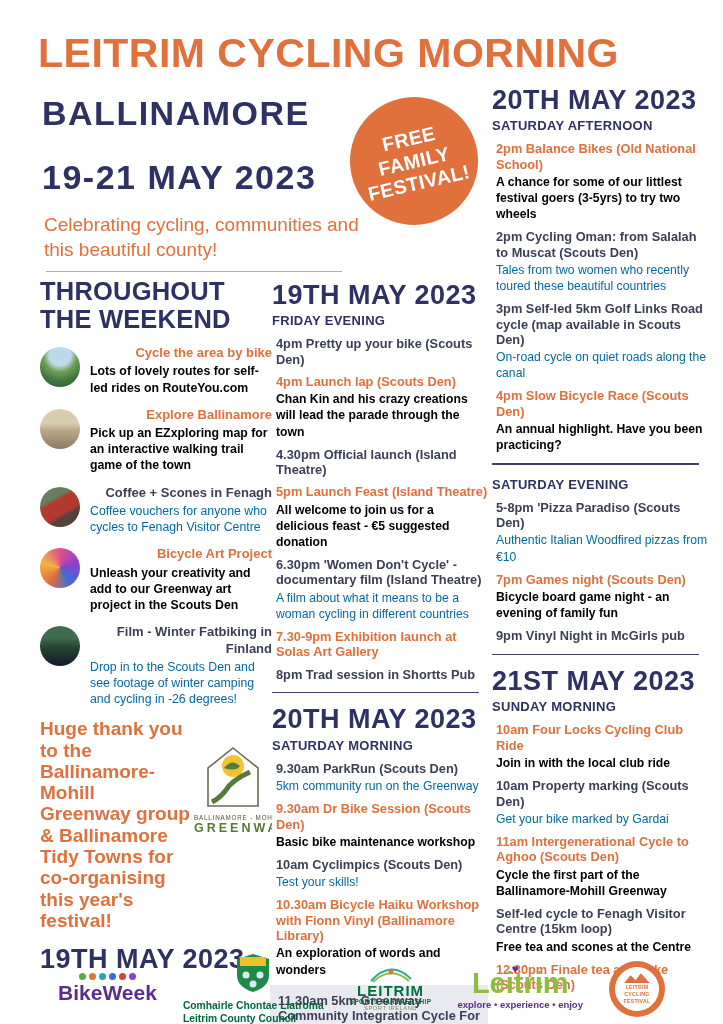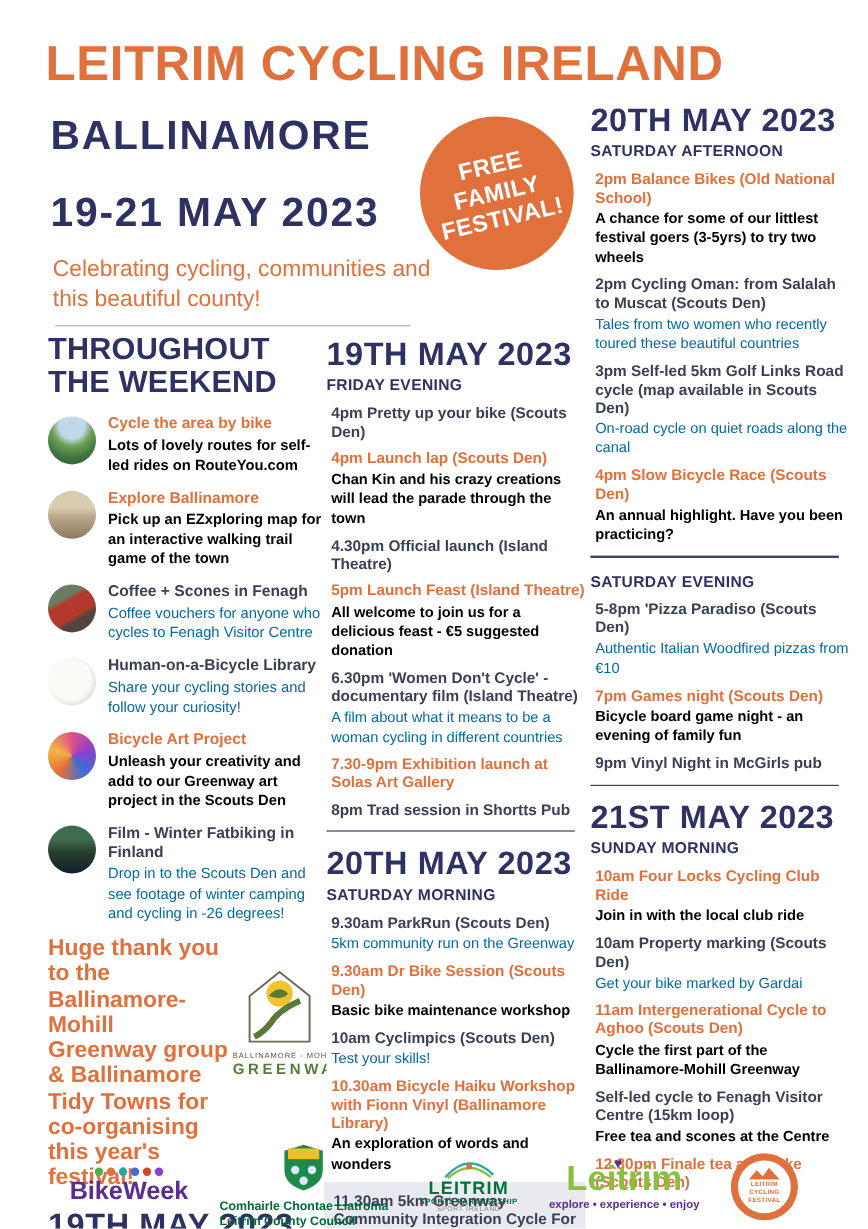--- a/index.html
+++ b/index.html
@@ -43,21 +43,21 @@
   .hl-box .ev:last-child { margin-bottom:0; }
   
   .witem { display:flex; margin-bottom:11px; }
   .wicon { flex:0 0 40px; width:40px; height:40px; border-radius:50%; margin-right:10px; margin-top:2px; }
   .g1 { background:radial-gradient(circle at 50% 20%, #bfd9ea 0 28%, #6f9e55 45%, #3f7440 70%, #2c5a33 100%); }
   .g2 { background:linear-gradient(150deg,#6a7d63 0 30%, #b3392f 38% 62%, #52443c 70% 100%); }
   .g3 { background:linear-gradient(180deg,#d9cdb0 0 35%, #b9a587 55%, #8c7b63 100%); }
   .g4 { background:radial-gradient(circle at 45% 45%, #fbfaf7 0 55%, #d9d7cf 80%, #c6c4ba 100%); }
   .g5 { background:conic-gradient(#e14f8a, #8c3fd0, #3b6fd4, #e0703c, #f2b544, #e14f8a); }
   .g6 { background:linear-gradient(180deg,#3f6b4e 0 30%, #27402f 55%, #131c2e 100%); }
-  .wt { font-size:13px; font-weight:bold; line-height:1.25; }
+  .wt { font-size:13px; font-weight:bold; line-height:1.25;text-align:right; }
   .wd { font-size:12.3px; line-height:1.32; margin-top:2px; }
   
   .thanks { margin:6px 0 14px 0; overflow:hidden; }
   .thanks-text { font-size:19px; font-weight:bold; color:#E0703C; line-height:1.12; width:150px; float:left; }
   .gw-logo { float:right; width:78px; text-align:center; margin-top:28px; }
   .gw-l1 { font-size:6.3px; color:#55503c; letter-spacing:.8px; margin-top:2px; white-space:nowrap; }
   .gw-l2 { font-size:12.5px; color:#57793a; letter-spacing:3px; font-weight:bold; }
   
   .footer { position:absolute; left:0; bottom:4px; width:723px; height:62px;
             display:flex; align-items:center; justify-content:center; gap:26px; }
@@ -79,21 +79,21 @@
   .fb-inner { width:44px; height:44px; border-radius:50%; background:#fff; border:1.5px solid #fff;
               display:flex; flex-direction:column; align-items:center; justify-content:center; text-align:center; }
   .fb-t { font-size:5.3px; font-weight:bold; color:#E0703C; line-height:1.3; letter-spacing:.2px; }
   .fb-mtn { width:26px; height:10px; background:#E0703C; clip-path:polygon(0 100%,25% 20%,45% 70%,65% 0,100% 100%); margin-bottom:1px; }
 </style>
 </head>
 <body>
 
 <div class="page">
 
-  <div class="title">LEITRIM CYCLING IRELAND</div>
+  <div class="title">LEITRIM CYCLING MORNING</div>
   <div class="loc">BALLINAMORE</div>
   <div class="dates">19-21 MAY 2023</div>
   <div class="tagline">Celebrating cycling, communities and this beautiful county!</div>
   <div class="hr-tag"></div>
   <div class="badge">
     <div>FREE</div>
     <div>FAMILY</div>
     <div>FESTIVAL!</div>
   </div>
 
@@ -112,27 +112,20 @@
       <div>
           <div class="wt to">Explore Ballinamore</div>
            <div class="wd dp">Pick up an EZxploring map for an interactive walking trail game of the town</div>
         </div>
     </div>
     <div class="witem">
       <span class="wicon g2"></span>
       <div>
           <div class="wt tn">Coffee + Scones in Fenagh</div>
            <div class="wd dg">Coffee vouchers for anyone who cycles to Fenagh Visitor Centre</div>
-        </div>
-    </div>
-    <div class="witem">
-      <span class="wicon g4"></span>
-      <div>
-          <div class="wt tn">Human-on-a-Bicycle Library</div>
-           <div class="wd dg">Share your cycling stories and follow your curiosity!</div>
         </div>
     </div>
     <div class="witem">
       <span class="wicon g5"></span>
       <div>
           <div class="wt to">Bicycle Art Project</div>
            <div class="wd dp">Unleash your creativity and add to our Greenway art project in the Scouts Den</div>
         </div>
     </div>
     <div class="witem">

